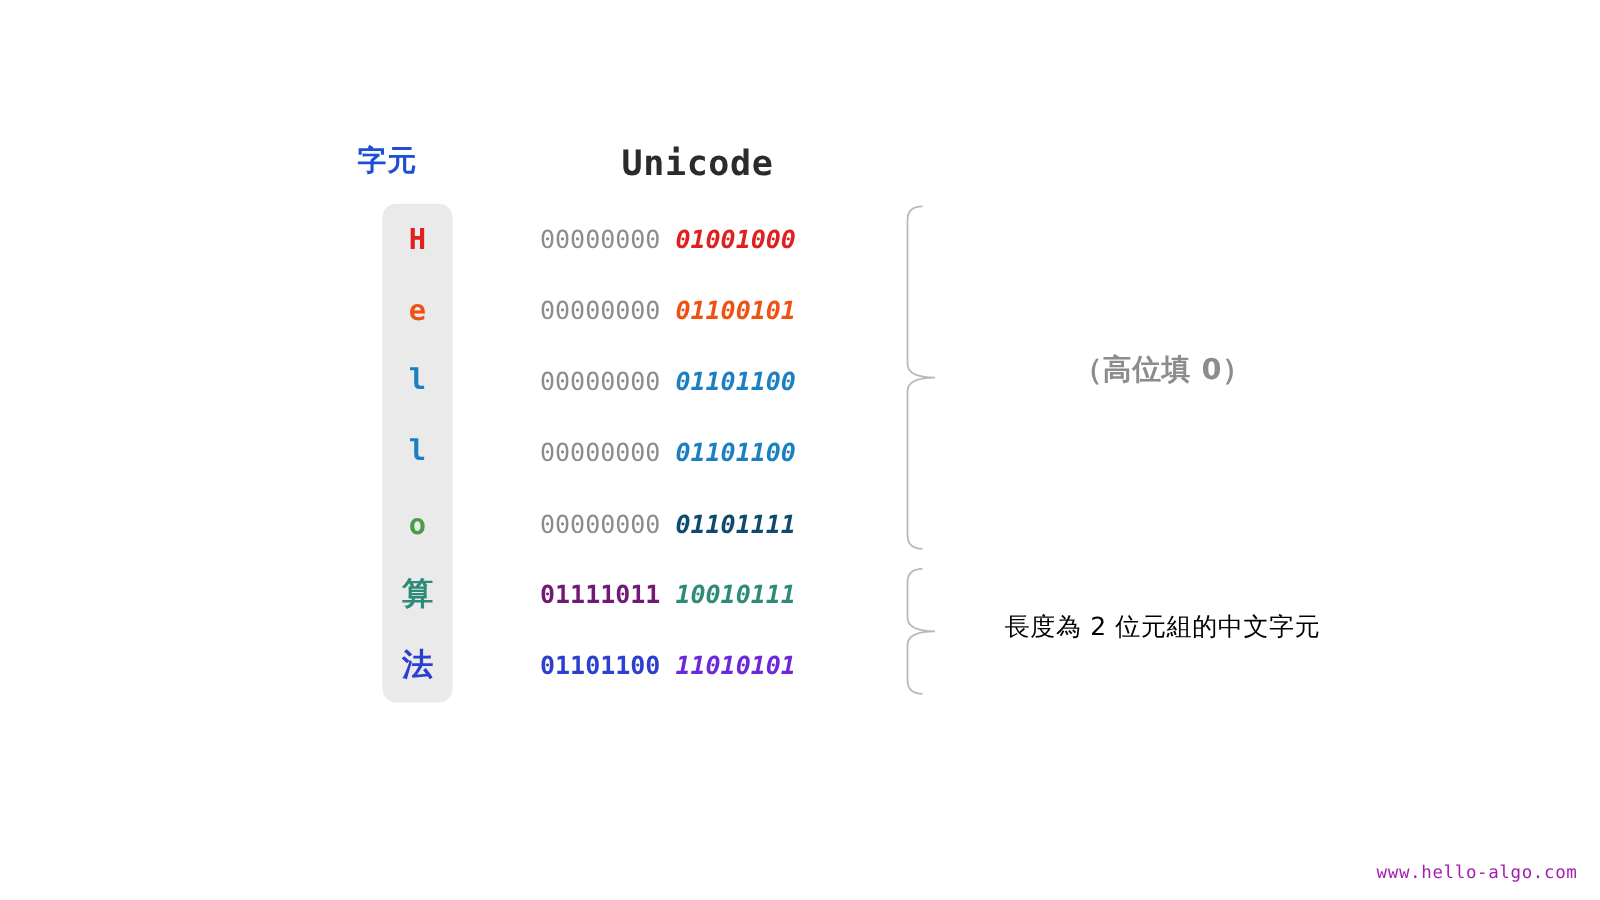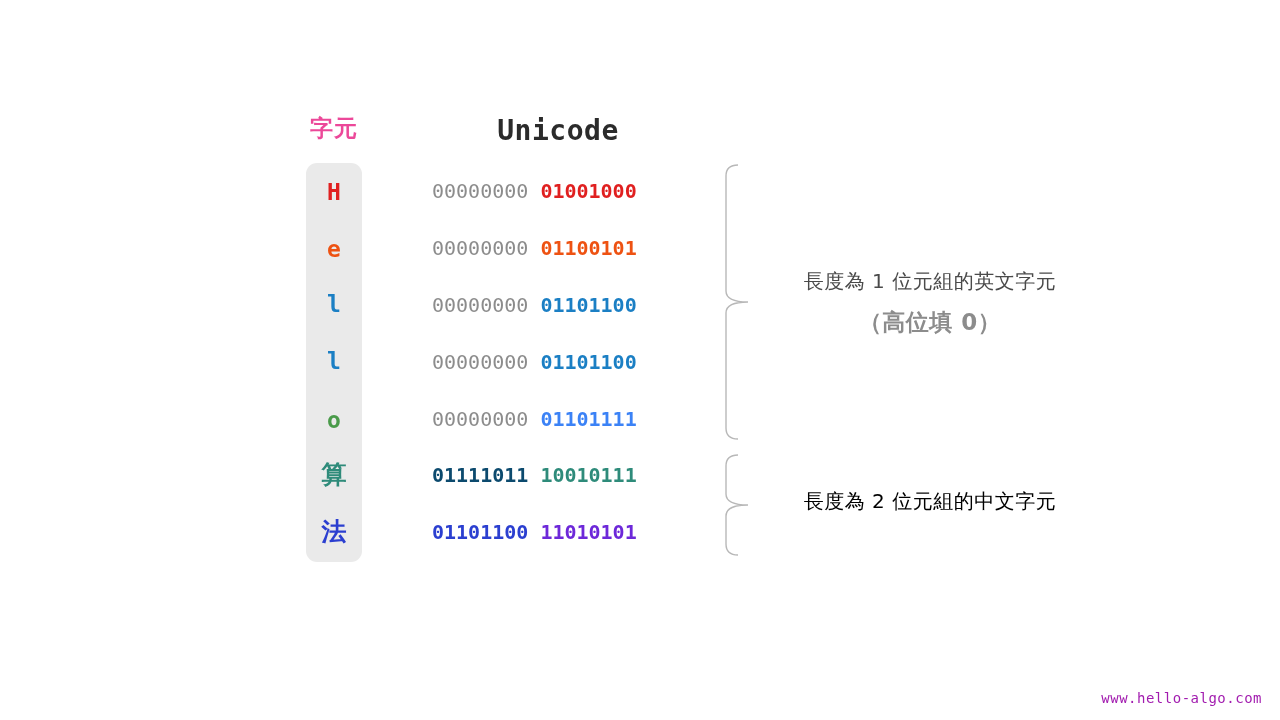--- a/index.html
+++ b/index.html
@@ -20,25 +20,25 @@
     width: 1280px;
     height: 720px;
   }
 
   
   .hdr-char {
     position: absolute;
     left: 286px;
     top: 113px;
     width: 96px;
-    text-align: center;
+    text-align: left;
     font-family: "Liberation Sans", sans-serif;
     font-weight: bold;
     font-size: 23px;
-    color: #ec4899;
+    color: #1d4ed8;
     letter-spacing: 1px;
   }
   .hdr-unicode {
     position: absolute;
     left: 432px;
     top: 114px;
     width: 252px;
     text-align: center;
     font-family: "DejaVu Sans Mono", monospace;
     font-weight: bold;
@@ -79,21 +79,21 @@
     left: 432px;
     width: 260px;
     height: 26px;
     line-height: 26px;
     font-family: "DejaVu Sans Mono", monospace;
     font-size: 20px;
     white-space: pre;
   }
   .byte-hi { color: #8c8c8c; font-weight: normal; }
   .byte-hi.filled { font-weight: bold; }
-  .byte-lo { font-weight: bold; }
+  .byte-lo { font-weight: bold; font-style: italic; }
 
   
   .brace {
     position: absolute;
   }
 
   
   .annot {
     position: absolute;
     font-family: "DejaVu Sans", sans-serif;
@@ -142,31 +142,31 @@
       <div class="char-cell" style="top: 348px; color: rgb(27, 127, 196);">l</div>
       <div class="char-cell" style="top: 407px; color: rgb(74, 155, 74);">o</div>
       <div class="char-cell cjk" style="top: 462px; color: rgb(46, 139, 122);">算</div>
       <div class="char-cell cjk" style="top: 519px; color: rgb(43, 63, 208);">法</div>
     </div>
   <div id="bin-rows">
       <div class="bin-row" style="top: 178px;"><span class="byte-hi">00000000</span> <span class="byte-lo" style="color: rgb(224, 32, 32);">01001000</span></div>
       <div class="bin-row" style="top: 235px;"><span class="byte-hi">00000000</span> <span class="byte-lo" style="color: rgb(238, 82, 18);">01100101</span></div>
       <div class="bin-row" style="top: 292px;"><span class="byte-hi">00000000</span> <span class="byte-lo" style="color: rgb(27, 127, 196);">01101100</span></div>
       <div class="bin-row" style="top: 349px;"><span class="byte-hi">00000000</span> <span class="byte-lo" style="color: rgb(27, 127, 196);">01101100</span></div>
-      <div class="bin-row" style="top: 406px;"><span class="byte-hi">00000000</span> <span class="byte-lo" style="color: #3b82f6;">01101111</span></div>
-      <div class="bin-row" style="top: 462px;"><span class="byte-hi filled" style="color: #0c4a6e;">01111011</span> <span class="byte-lo" style="color: rgb(46, 139, 122); margin-top: 24px;">10010111</span></div>
+      <div class="bin-row" style="top: 406px;"><span class="byte-hi">00000000</span> <span class="byte-lo" style="color: #0c4a6e;">01101111</span></div>
+      <div class="bin-row" style="top: 462px;"><span class="byte-hi filled" style="color: #701a75;">01111011</span> <span class="byte-lo" style="color: rgb(46, 139, 122); margin-top: 24px;">10010111</span></div>
       <div class="bin-row" style="top: 519px;"><span class="byte-hi filled" style="color: rgb(43, 63, 208);">01101100</span> <span class="byte-lo" style="color: #6d28d9;">11010101</span></div>
     </div>
   <div id="braces">
       <svg width="26" height="278" class="brace" style="left: 724px; top: 163px;">
         <path d="M 14 2 Q 2 2 2 13 L 2 128 Q 2 139 24 139 Q 2 139 2 150 L 2 265 Q 2 276 14 276" fill="none" stroke="#b8b8b8" stroke-width="1.4"></path>
       </svg>
       <svg width="26" height="104" class="brace" style="left: 724px; top: 453px;">
         <path d="M 14 2 Q 2 2 2 13 L 2 41 Q 2 52 24 52 Q 2 52 2 63 L 2 91 Q 2 102 14 102" fill="none" stroke="#b8b8b8" stroke-width="1.4"></path>
       </svg>
     </div>
   <div id="annots">
-      <div class="annot" style="left: 760px; top: 268px; width: 340px;"><span>長度為 1 位元組的英文字元</span><span class="sub">（高位填 0）</span></div>
+      <div class="annot" style="left: 760px; top: 268px; width: 340px;"><span class="sub">（高位填 0）</span></div>
       <div class="annot two" style="left: 760px; top: 488px; width: 340px;"><span>長度為 2 位元組的中文字元</span></div>
     </div>
 
   <div class="watermark">www.hello-algo.com</div>
 </div>
 
 </body></html>

